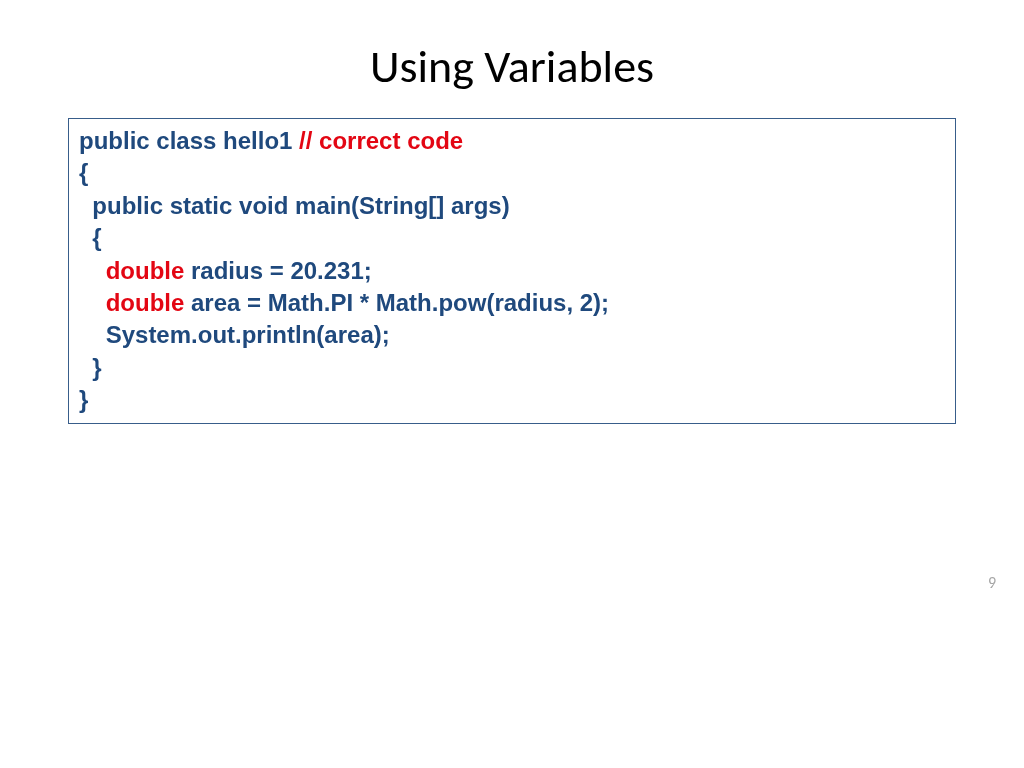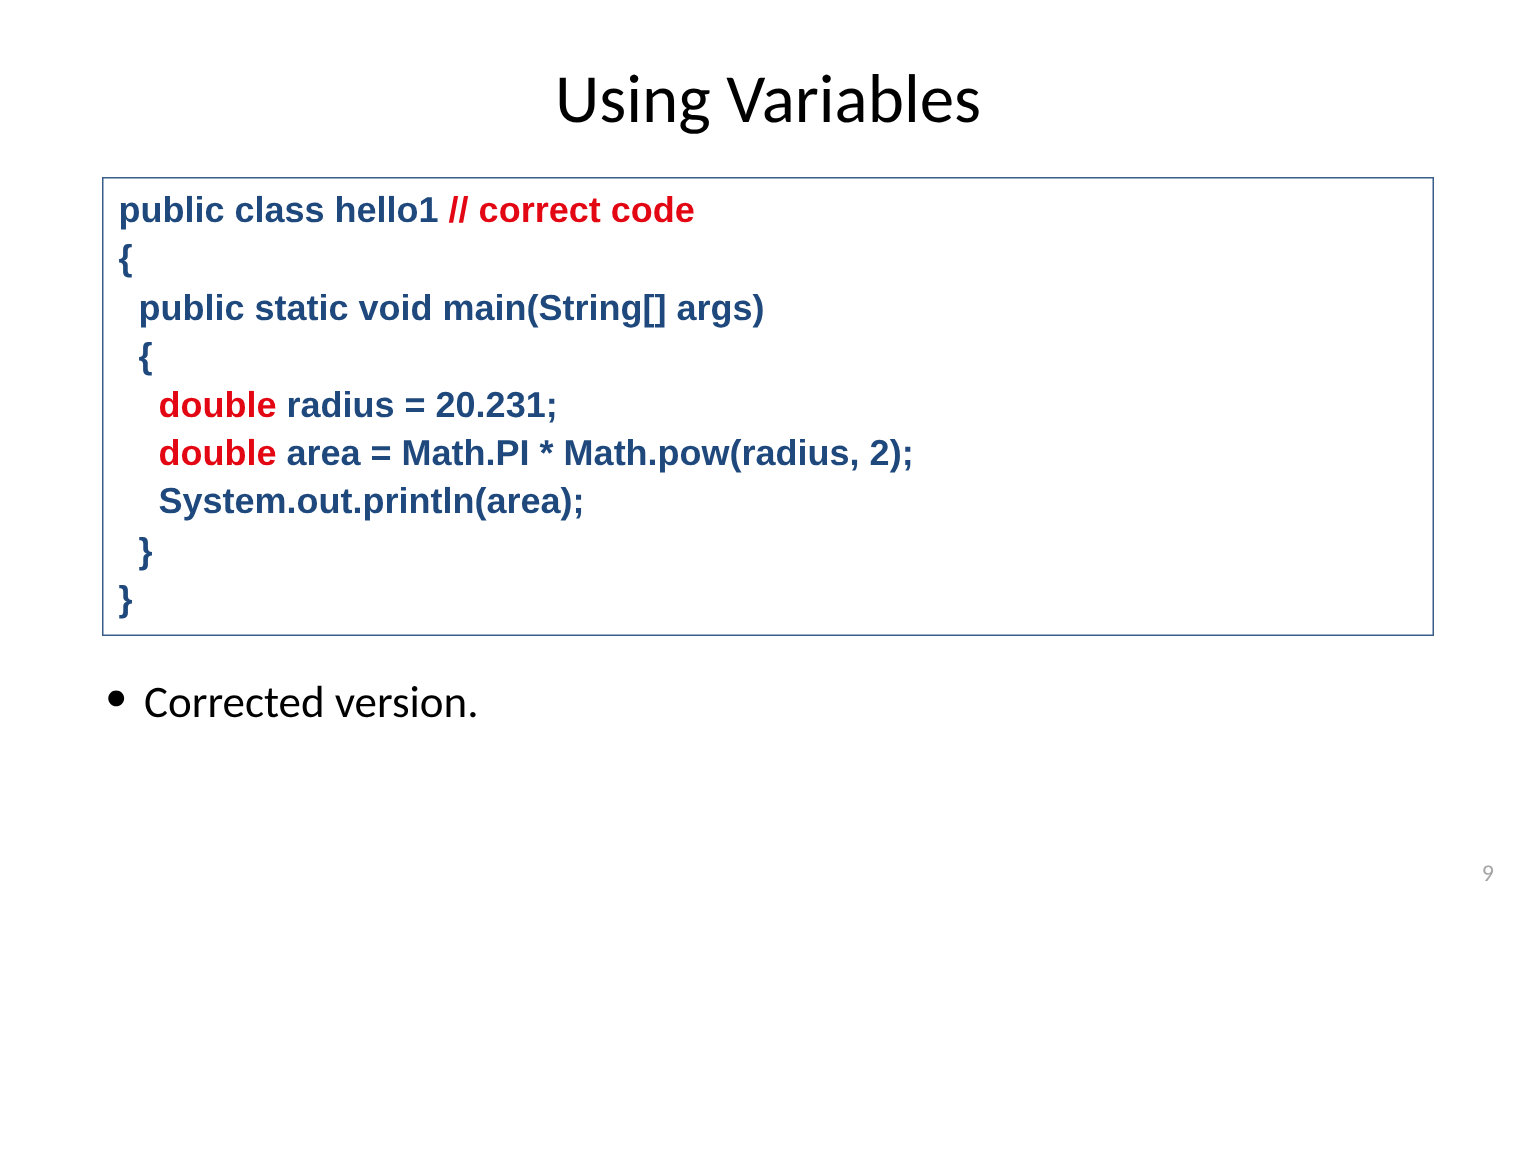--- a/index.html
+++ b/index.html
@@ -69,18 +69,15 @@
   <div class="code-box"><span class="code-blue">public class hello1 </span><span class="code-red">// correct code</span>
 <span class="code-blue">{</span>
 <span class="code-blue">  public static void main(String[] args)</span>
 <span class="code-blue">  {</span>
 <span class="code-blue">    </span><span class="code-red">double </span><span class="code-blue">radius = 20.231;</span>
 <span class="code-blue">    </span><span class="code-red">double </span><span class="code-blue">area = Math.PI * Math.pow(radius, 2);</span>
 <span class="code-blue">    System.out.println(area);</span>
 <span class="code-blue">  }</span>
 <span class="code-blue">}</span></div>
 
-  <ul class="bullet-list">
-    <li class="bullet-item">Corrected version.</li>
-  </ul>
 
   <div class="page-number">9</div>
 </div>
 
 </body></html>

